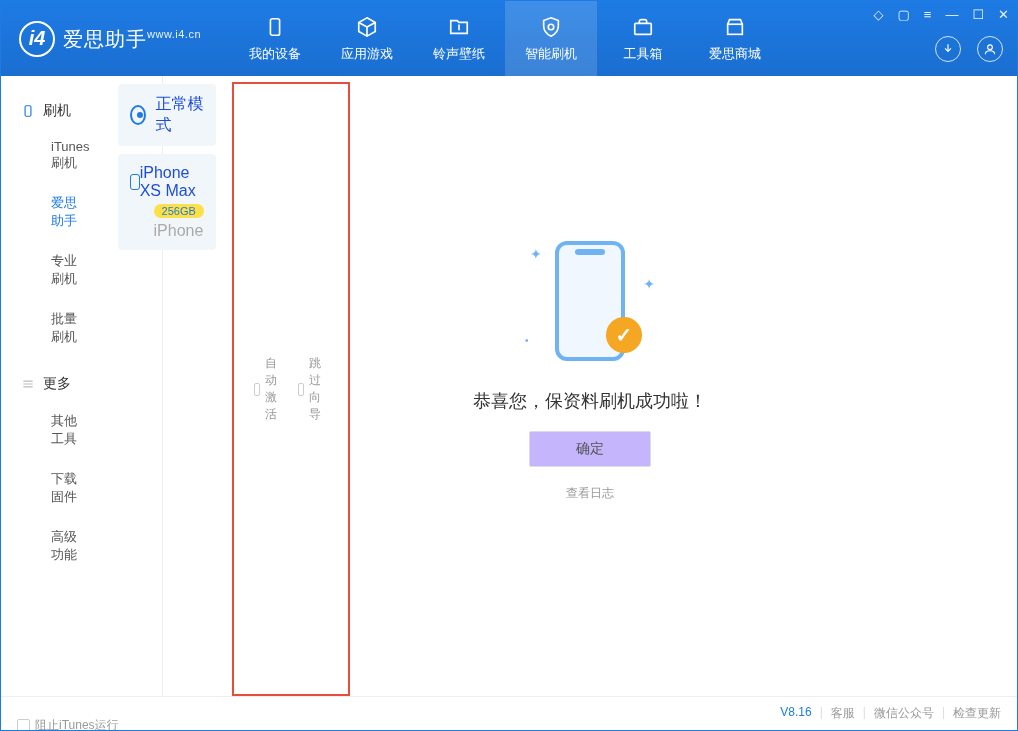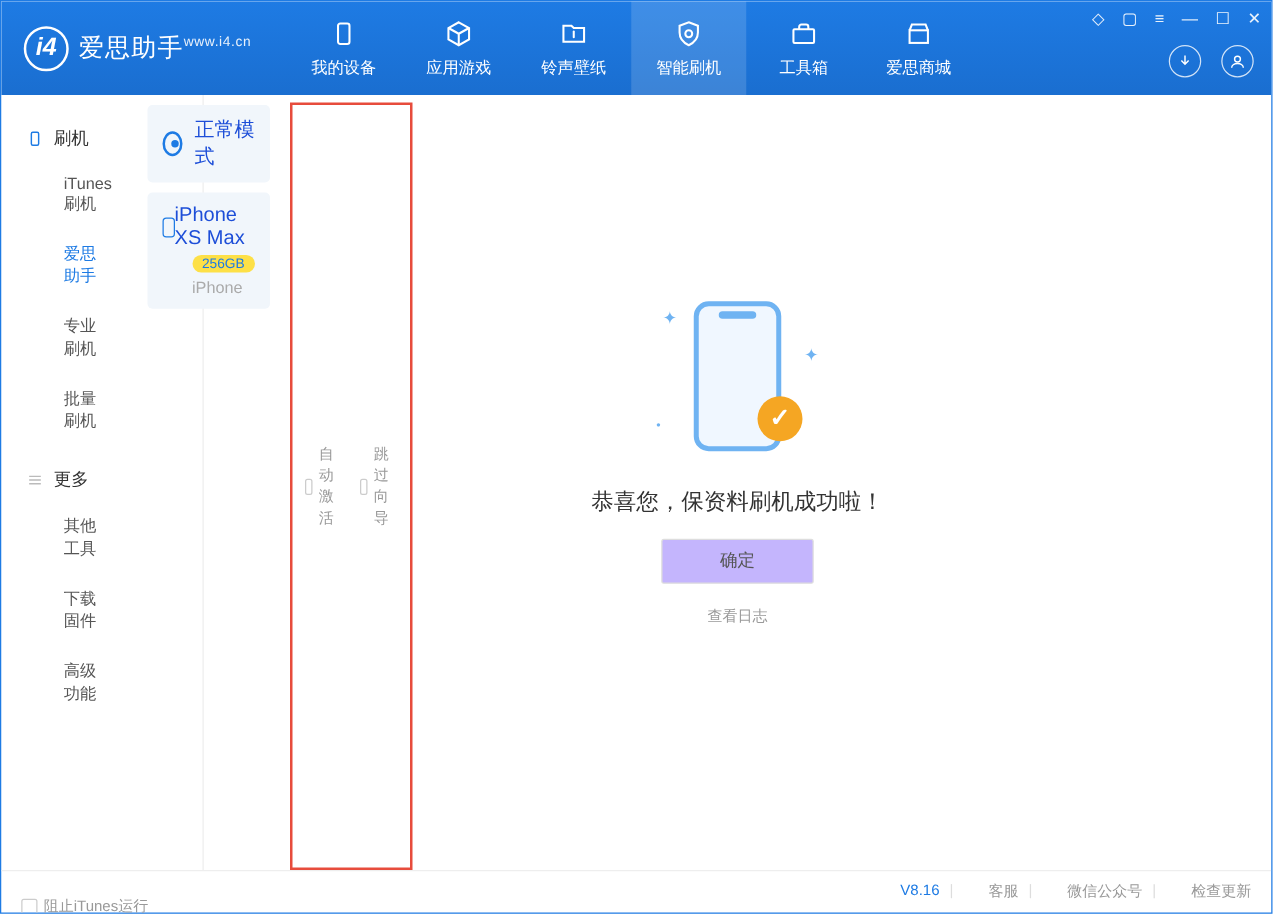--- a/index.html
+++ b/index.html
@@ -33,42 +33,42 @@
 
 .device-cards { padding: 8px; }
 .card { background: #f1f6fb; border-radius: 4px; padding: 10px 12px; margin-bottom: 8px; display: flex; align-items: center; gap: 10px; }
 .mode-icon { width: 20px; height: 20px; border: 2px solid #1e7be4; border-radius: 50%; position: relative; }
 .mode-icon::after { content:''; position:absolute; width:6px; height:6px; background:#1e7be4; border-radius:50%; top:5px; left:5px; }
 .card-title { font-size: 16px; color: #1d4ed8; font-weight: 400; }
 .device-card { flex-direction: column; align-items: flex-start; gap: 4px; }
 .device-row { display: flex; align-items: center; gap: 0; }
 .phone-icon { width: 16px; height: 16px; border: 1.5px solid #1e7be4; border-radius: 3px; }
 .badge { font-size: 11px; color: #1e7be4; background: #fde047; padding: 1px 8px; border-radius: 9px; margin-left: 24px; }
-.device-sub { font-size: 13px; color: #aaa; margin-left: 24px; }
-
-.checkbox-row { border: 2px solid #e74c3c; margin: 6px 2px 0 8px; padding: 8px 10px; display: flex; gap: 14px; }
+.device-sub { font-size: 16px; color: #aaa; margin-left: 24px; }
+
+.checkbox-row { border: 2px solid #e74c3c; margin: 6px 2px 0 8px; padding: 8px 20px; display: flex; gap: 14px; }
 .cb { display: flex; align-items: center; gap: 5px; font-size: 12px; color: #999; cursor: pointer; }
 .cb-box { width: 13px; height: 13px; border: 1px solid #ccc; border-radius: 2px; }
 
 .main { flex: 1; display: flex; flex-direction: column; align-items: center; justify-content: center; gap: 18px; padding-bottom: 40px; }
 .success-illust { position: relative; width: 140px; height: 140px; }
 .phone-shape { position: absolute; left: 35px; top: 10px; width: 70px; height: 120px; border: 4px solid #6fb3f2; border-radius: 12px; background: #f0f7ff; }
 .phone-shape::before { content:''; position:absolute; top:4px; left:50%; transform:translateX(-50%); width:30px; height:6px; background:#6fb3f2; border-radius:3px; }
 .check-badge { position: absolute; right: 18px; bottom: 18px; width: 36px; height: 36px; background: #f5a623; border-radius: 50%; display: flex; align-items: center; justify-content: center; color:#fff; font-size:20px; font-weight:bold; }
 .sparkle { position:absolute; color:#6fb3f2; font-size: 14px; }
 .sp1 { top:15px; left:10px; } .sp2 { top:45px; right:5px; } .sp3 { bottom:25px; left:5px; font-size:10px; }
 .success-text { font-size: 18px; color: #333; }
 .confirm-btn { padding: 8px 46px; border: 1px solid #ddd; background: #c4b5fd; font-size: 14px; color: #555; cursor: pointer; border-radius: 2px; }
 .log-link { font-size: 12px; color: #999; cursor: pointer; }
 
 .footer { height: 34px; border-top: 1px solid #eee; display: flex; align-items: center; padding: 0 16px; font-size: 12px; color: #999; }
 .footer-left { display: flex; align-items: flex-start; gap: 6px; margin-top: 24px; }
 .footer-right { margin-left: auto; display: flex; align-items: flex-start; gap: 8px; }
 .footer-right .sep { color: #ddd; }
-.footer-right a { color: #999; cursor: pointer; margin-left: 20px; }
+.footer-right a { color: #999; cursor: pointer; }
 .version { color: #1e7be4; }
 </style>
 </head>
 <body>
 
 <div class="header">
   <div class="logo-area">
     <div class="logo-circle">i4</div>
     <div class="logo-text">
       <span class="logo-title">爱思助手</span>

